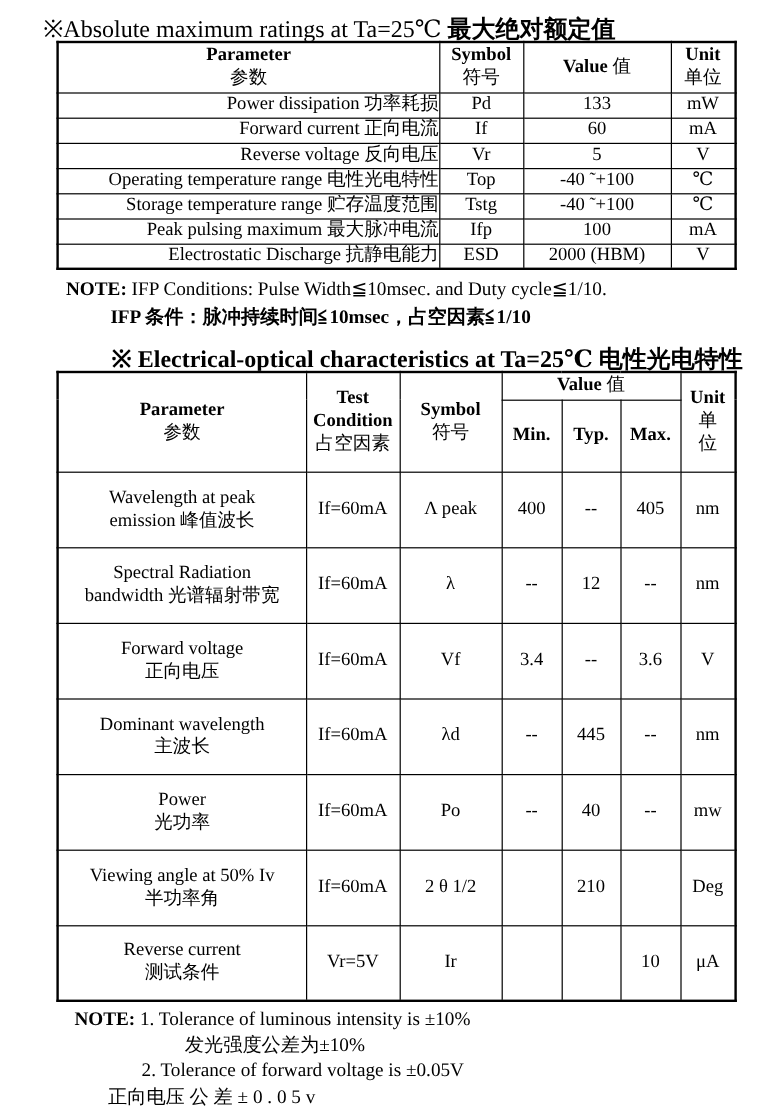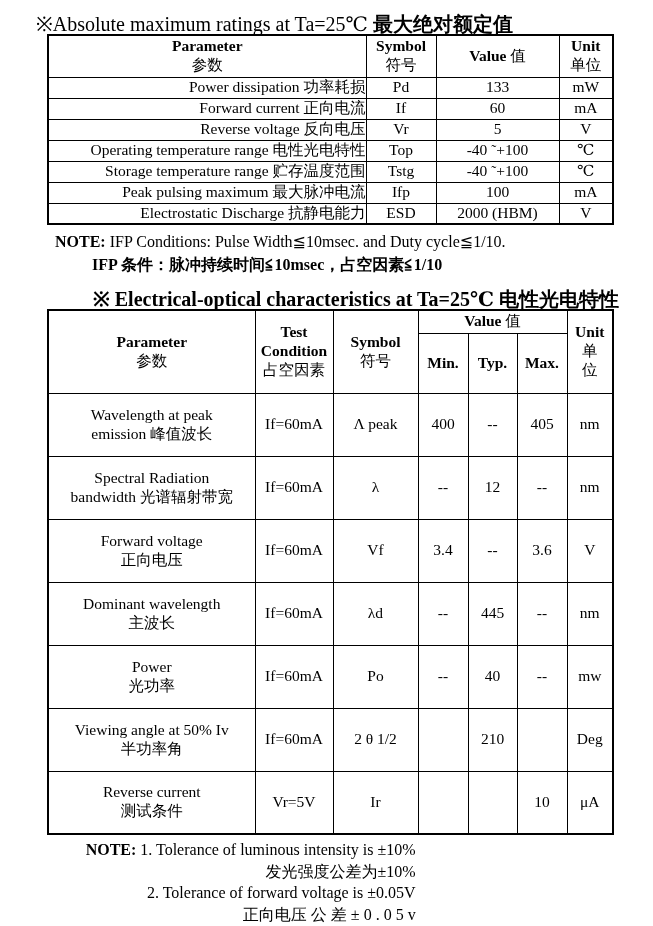--- a/index.html
+++ b/index.html
@@ -25,23 +25,23 @@
   
   .eo{left:47px;top:309px;}
   .eo .c1{width:207px;} .eo .c2{width:78px;} .eo .c3{width:85px;}
   .eo .c4{width:50px;} .eo .c5{width:49px;} .eo .c6{width:50px;} .eo .c7{width:46px;}
   .eo thead tr.h1{height:23px;}
   .eo thead tr.h2{height:60px;}
   .eo tbody tr{height:63px;}
   .note{position:absolute;font-size:16px;}
   .note1{left:55px;top:230px;line-height:23px;}
   .note1 .l2{margin-left:37px;font-weight:bold;}
-  .note2{left:62px;top:839px;line-height:21.5px;text-align:right;}
-  .note2 .l2{margin-left:70px;}
-  .note2 .l3{margin-left:85px;}
+  .note2{left:62px;top:839px;line-height:21.5px;}
+  .note2 .l2{margin-left:92px;}
+  .note2 .l3{margin-left:56px;}
   .note2 .l4{margin-left:28px;}
 </style>
 </head>
 <body>
 
 <div class="page">
 
   <div class="title title1"><span>※</span><span>Absolute maximum ratings at Ta=25℃</span> <span class="zh">最大绝对额定值</span></div>
 
   <table class="abs">

